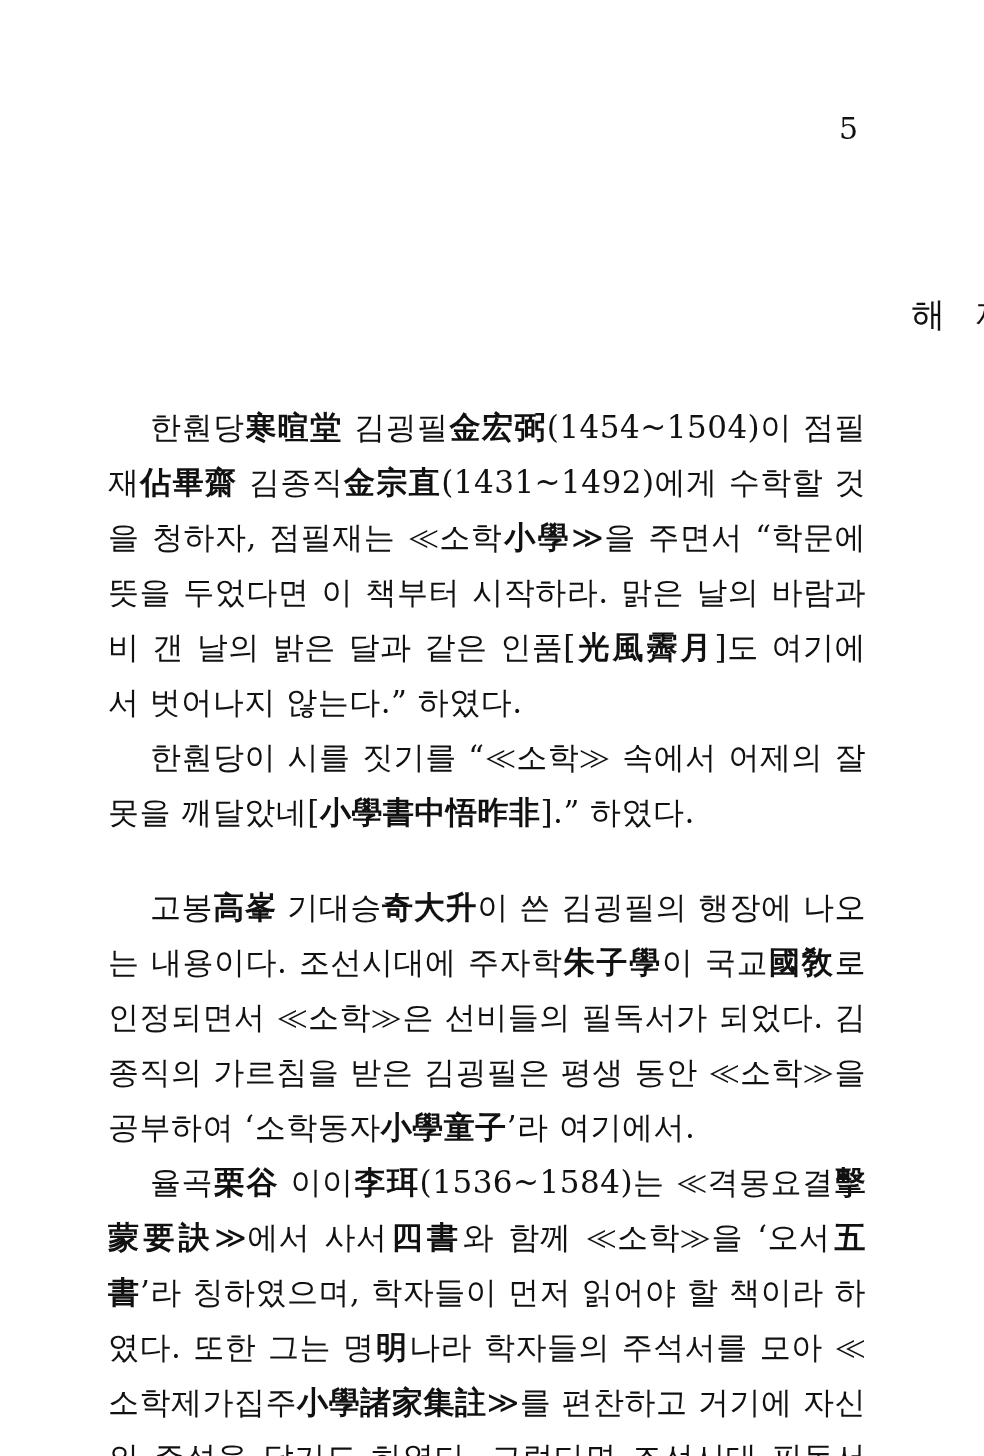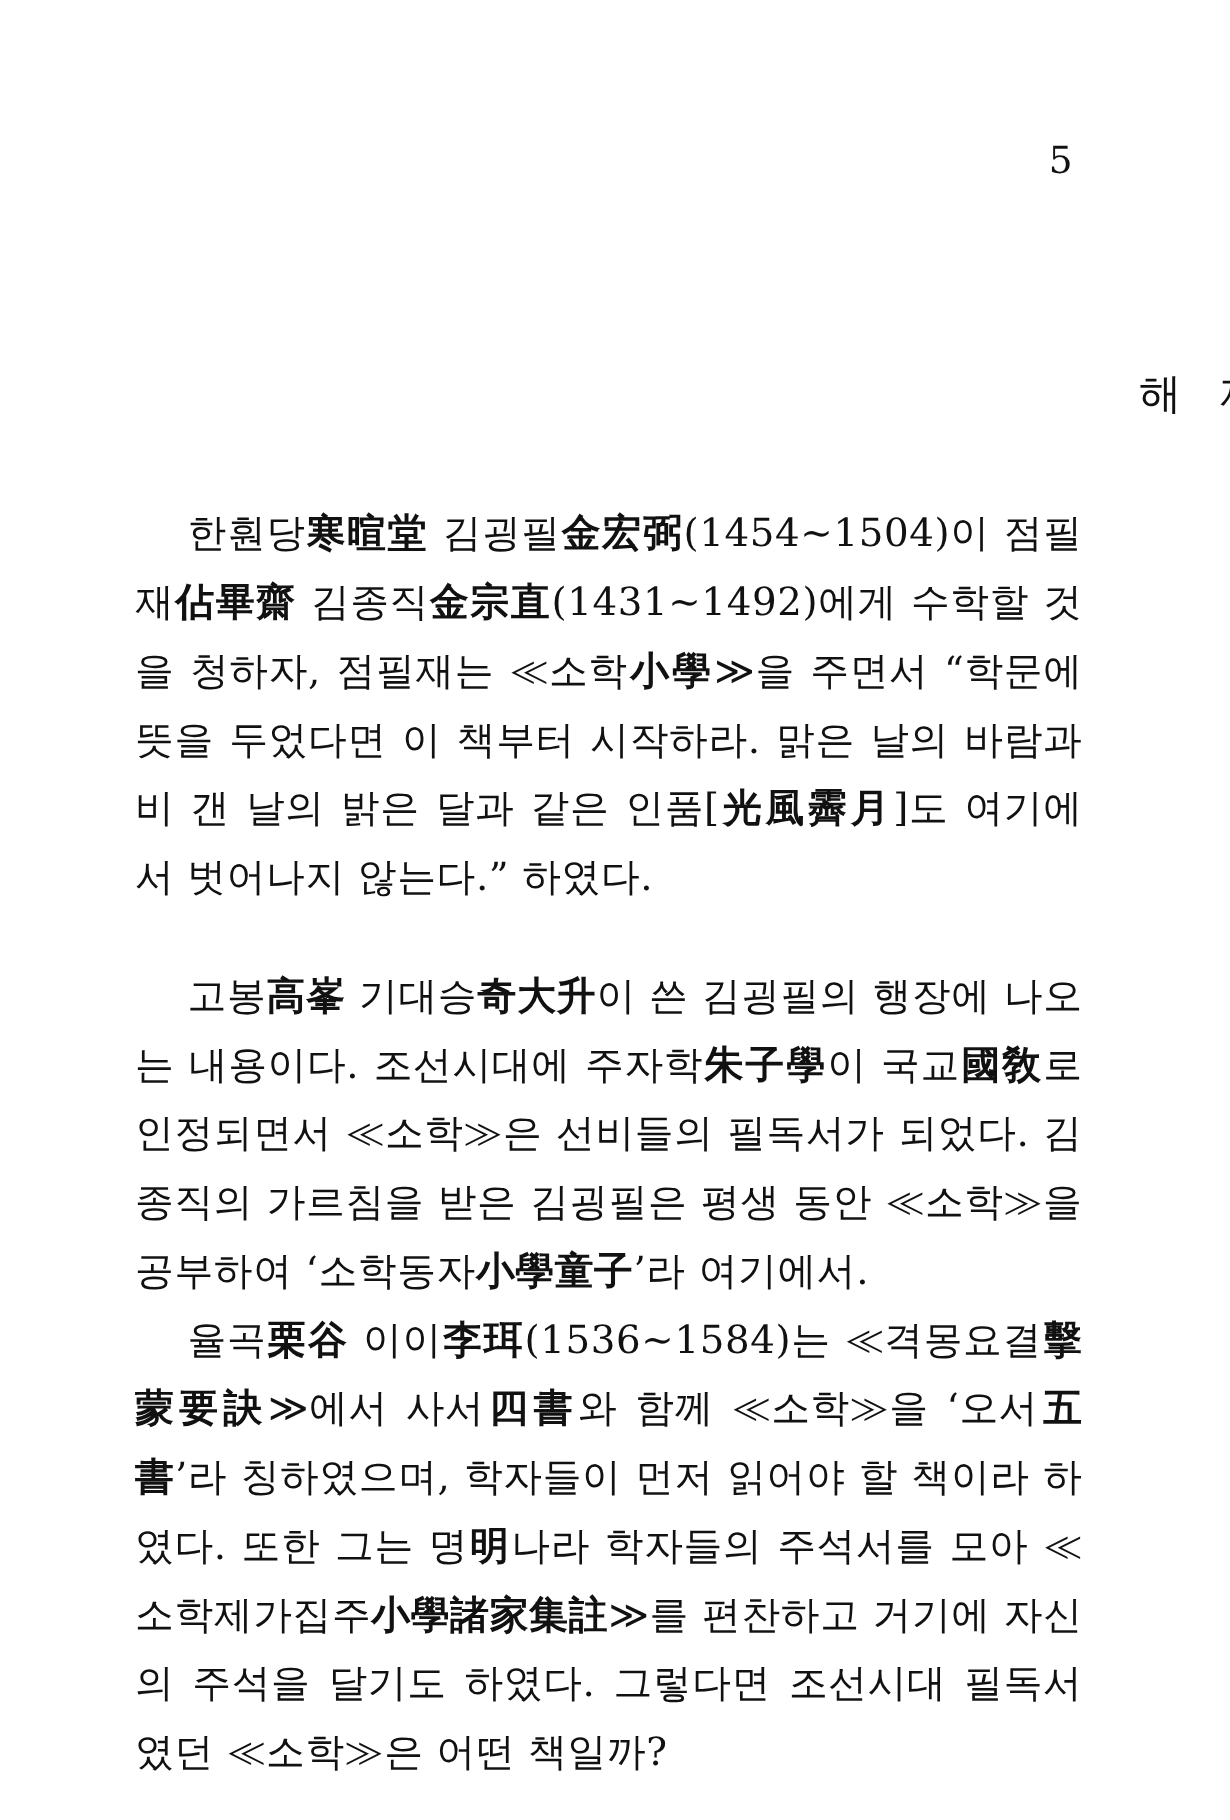--- a/index.html
+++ b/index.html
@@ -58,16 +58,17 @@
   }
 </style>
 </head>
 <body>
 
 <div class="page">
   <div class="page-number">5</div>
   <h1 class="doc-title">해 제</h1>
   <div class="body-text">
       <p class="para"><span>한훤당</span><span class="hanja">寒暄堂</span><span> 김굉필</span><span class="hanja">金宏弼</span><span>(1454~1504)이 점필재</span><span class="hanja">佔畢齋</span><span> 김종직</span><span class="hanja">金宗直</span><span>(1431~1492)에게 수학할 것을 청하자, 점필재는 ≪소학</span><span class="hanja">小學</span><span>≫을 주면서 “학문에 뜻을 두었다면 이 책부터 시작하라. 맑은 날의 바람과 비 갠 날의 밝은 달과 같은 인품[</span><span class="hanja">光風霽月</span><span>]도 여기에서 벗어나지 않는다.” 하였다.</span></p>
+      <p class="para"><span>한훤당이 시를 짓기를 “≪소학≫ 속에서 어제의 잘못을 깨달았네[</span><span class="hanja">小學書中悟昨非</span><span>].” 하였다.</span></p>
       <p class="para gap"><span>고봉</span><span class="hanja">高峯</span><span> 기대승</span><span class="hanja">奇大升</span><span>이 쓴 김굉필의 행장에 나오는 내용이다. 조선시대에 주자학</span><span class="hanja">朱子學</span><span>이 국교</span><span class="hanja">國敎</span><span>로 인정되면서 ≪소학≫은 선비들의 필독서가 되었다. 김종직의 가르침을 받은 김굉필은 평생 동안 ≪소학≫을 공부하여 ‘소학동자</span><span class="hanja">小學童子</span><span>’라 여기에서.</span></p>
       <p class="para"><span>율곡</span><span class="hanja">栗谷</span><span> 이이</span><span class="hanja">李珥</span><span>(1536~1584)는 ≪격몽요결</span><span class="hanja">擊蒙要訣</span><span>≫에서 사서</span><span class="hanja">四書</span><span>와 함께 ≪소학≫을 ‘오서</span><span class="hanja">五書</span><span>’라 칭하였으며, 학자들이 먼저 읽어야 할 책이라 하였다. 또한 그는 명</span><span class="hanja">明</span><span>나라 학자들의 주석서를 모아 ≪소학제가집주</span><span class="hanja">小學諸家集註</span><span>≫를 편찬하고 거기에 자신의 주석을 달기도 하였다. 그렇다면 조선시대 필독서였던 ≪소학≫은 어떤 책일까?</span></p>
     </div>
 </div>
 
 </body></html>

